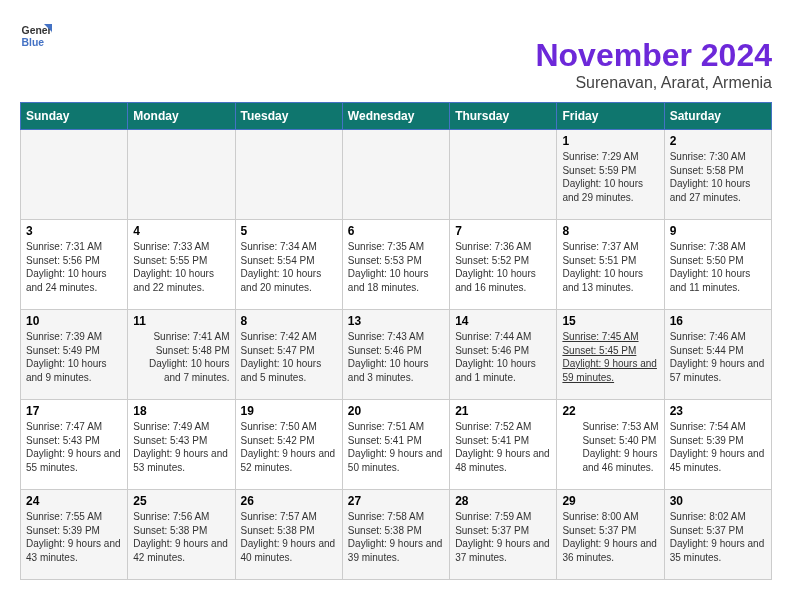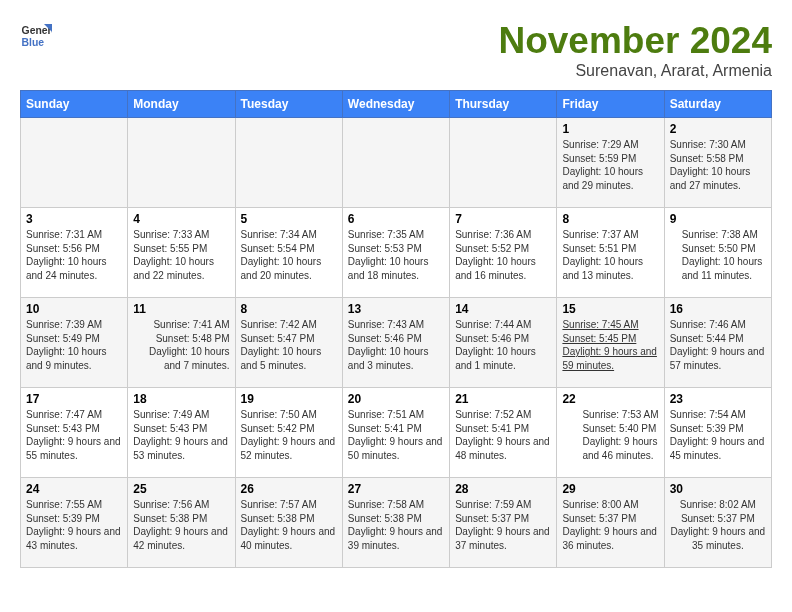--- a/index.html
+++ b/index.html
@@ -22,35 +22,36 @@
       gap: 4px;
     }
     .logo-icon {
       width: 32px;
       height: 32px;
     }
     .title-area {
       text-align: right;
     }
     .month-title {
-      font-size: 37px;
+      font-size: 32px;
       font-weight: bold;
-      color: #4d7c0f;
+      color: #6d28d9;
+      margin-top: 17px;
     }
     .location-title {
       font-size: 16px;
       color: #444;
     }
     table {
       width: 100%;
       border-collapse: collapse;
       font-size: 11px;
     }
     thead tr th {
-      background-color: #3b82f6;
+      background-color: #0f766e;
       color: #fff;
       text-align: left;
       padding: 6px 5px;
       font-size: 12px;
       font-weight: bold;
       border: 1px solid #4472c4;
     }
     tbody tr td {
       vertical-align: top;
       border: 1px solid #ccc;
@@ -161,21 +162,21 @@
 Daylight: 10 hours and 16 minutes.</div>
         </td>
         <td>
           <span class="day-number">8</span>
           <div class="day-info" style="white-space: pre-line;">Sunrise: 7:37 AM
 Sunset: 5:51 PM
 Daylight: 10 hours and 13 minutes.</div>
         </td>
         <td>
           <span class="day-number">9</span>
-          <div class="day-info" style="white-space: pre-line; margin-left: 12px;">Sunrise: 7:38 AM
+          <div class="day-info" style="white-space: pre-line;">Sunrise: 7:38 AM
 Sunset: 5:50 PM
 Daylight: 10 hours and 11 minutes.</div>
         </td>
       </tr>
       <tr>
         <td>
           <span class="day-number">10</span>
           <div class="day-info" style="white-space: pre-line;">Sunrise: 7:39 AM
 Sunset: 5:49 PM
 Daylight: 10 hours and 9 minutes.</div>
@@ -293,19 +294,19 @@
 Daylight: 9 hours and 37 minutes.</div>
         </td>
         <td>
           <span class="day-number">29</span>
           <div class="day-info" style="white-space: pre-line;">Sunrise: 8:00 AM
 Sunset: 5:37 PM
 Daylight: 9 hours and 36 minutes.</div>
         </td>
         <td>
           <span class="day-number">30</span>
-          <div class="day-info" style="white-space: pre-line; text-align: center;">Sunrise: 8:02 AM
+          <div class="day-info" style="white-space: pre-line;">Sunrise: 8:02 AM
 Sunset: 5:37 PM
 Daylight: 9 hours and 35 minutes.</div>
         </td>
       </tr>
     </tbody>
 </table>
 
 </body></html>

